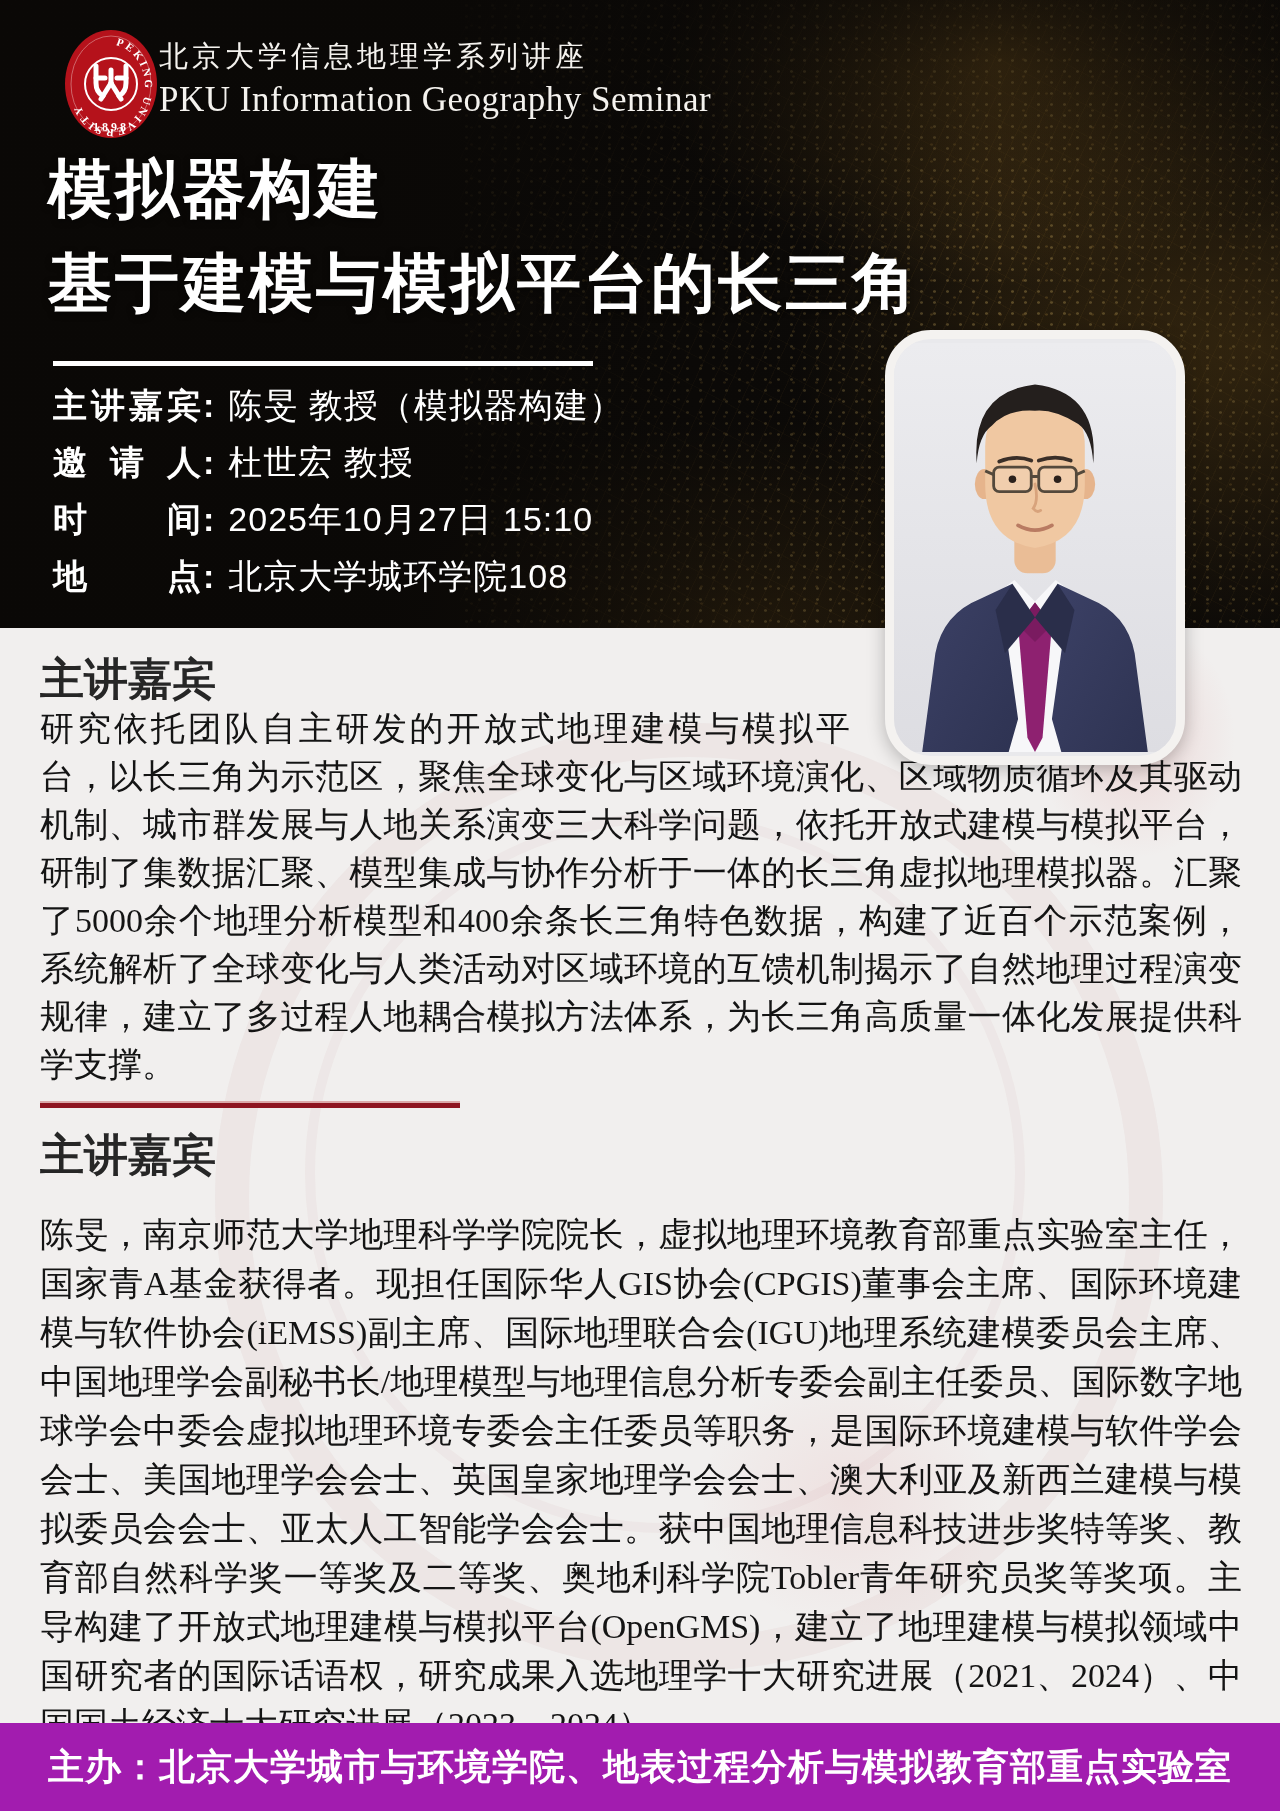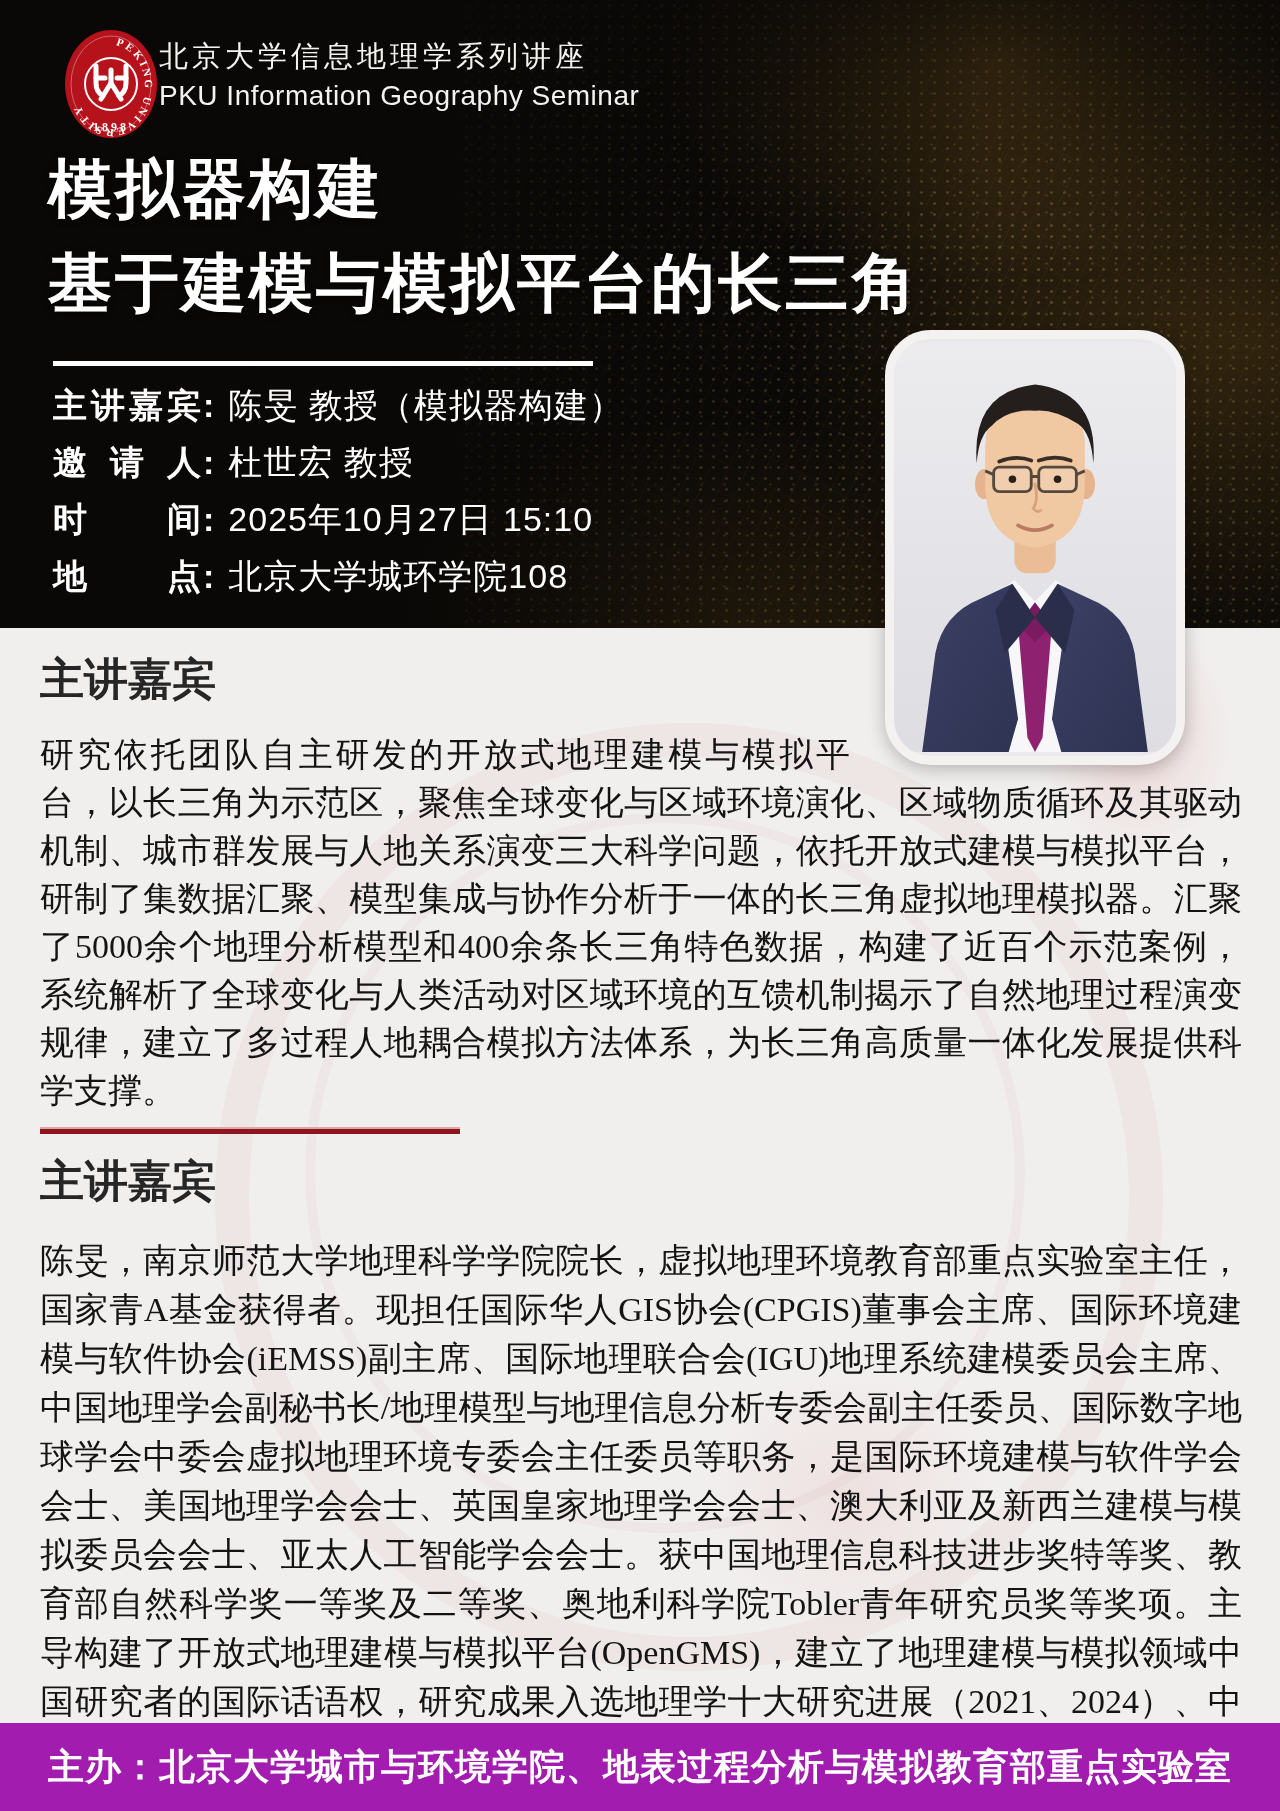--- a/index.html
+++ b/index.html
@@ -36,22 +36,22 @@
 
   
   .brand{position:absolute;left:63px;top:28px;display:flex;align-items:flex-start;}
   .seal{width:96px;height:112px;flex:0 0 auto;}
   .brand-text{padding-top:10px;}
   .series-zh{
     font-family:"Liberation Serif",serif;color:#f4f2ee;
     font-size:29px;letter-spacing:4px;line-height:1.25;
   }
   .series-en{
-    font-family:Liberation Sans, sans-serif;color:#f4f2ee;
-    font-size:28px;margin-top:6px;letter-spacing:.5px;
+    font-family:Liberation Serif, serif;color:#f4f2ee;
+    font-size:35px;margin-top:6px;letter-spacing:.5px;
   }
 
   
   .main-title{
     position:absolute;left:48px;top:142px;color:#ffffff;
     font-weight:900;font-size:64px;line-height:94px;letter-spacing:3px;
     text-shadow:0 2px 6px rgba(0,0,0,.55);
   }
   .divider-white{
     position:absolute;left:53px;top:361px;width:540px;height:5px;background:#ffffff;
@@ -96,21 +96,21 @@
     background:radial-gradient(closest-side, rgba(216,120,120,.12), transparent);}
 
   .section-heading{
     margin:0;padding:0;color:#262626;font-weight:700;font-size:44px;line-height:1.15;
   }
   .content-inner{position:relative;padding:26px 38px 0 40px;}
   .para{
     margin:0;color:#141414;font-family:"Liberation Serif",serif;
     font-size:34px;text-align:justify;
   }
-  .para-intro{margin-top:26px;line-height:48px;}
+  .para-intro{line-height:48px;}
   .para-speaker{margin-top:30px;line-height:49px;}
   .photo-spacer{float:right;width:392px;height:44px;}
   .divider-red{
     margin-top:12px;width:420px;height:7px;
     background:linear-gradient(180deg,#dba9a9 0 2px,#8e1420 2px 100%);
   }
   .speaker-heading{margin-top:22px;}
 
   
   .footer{

